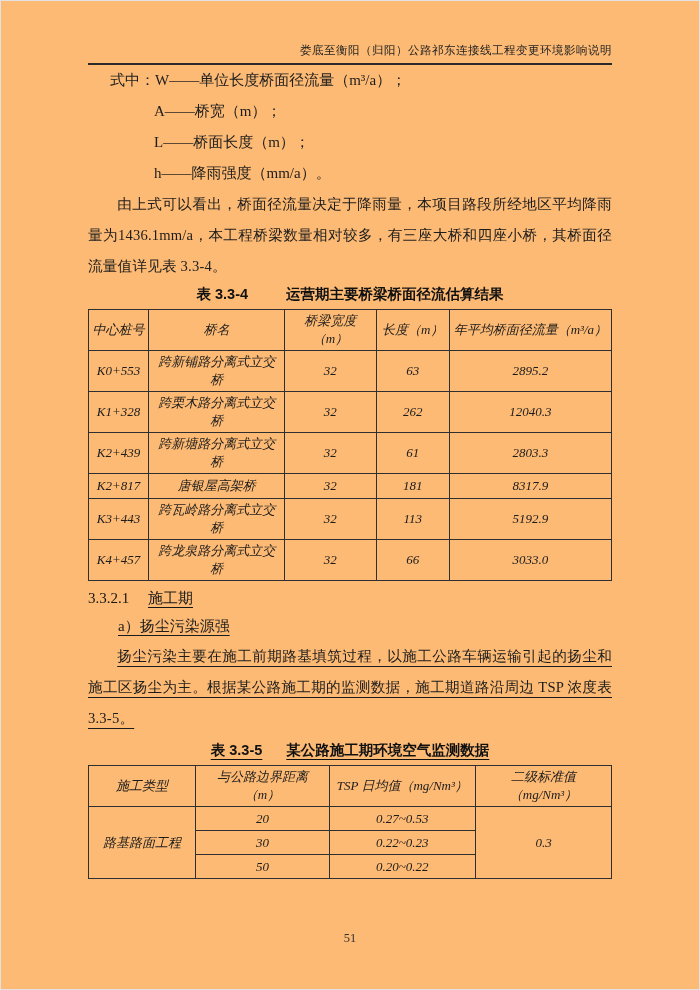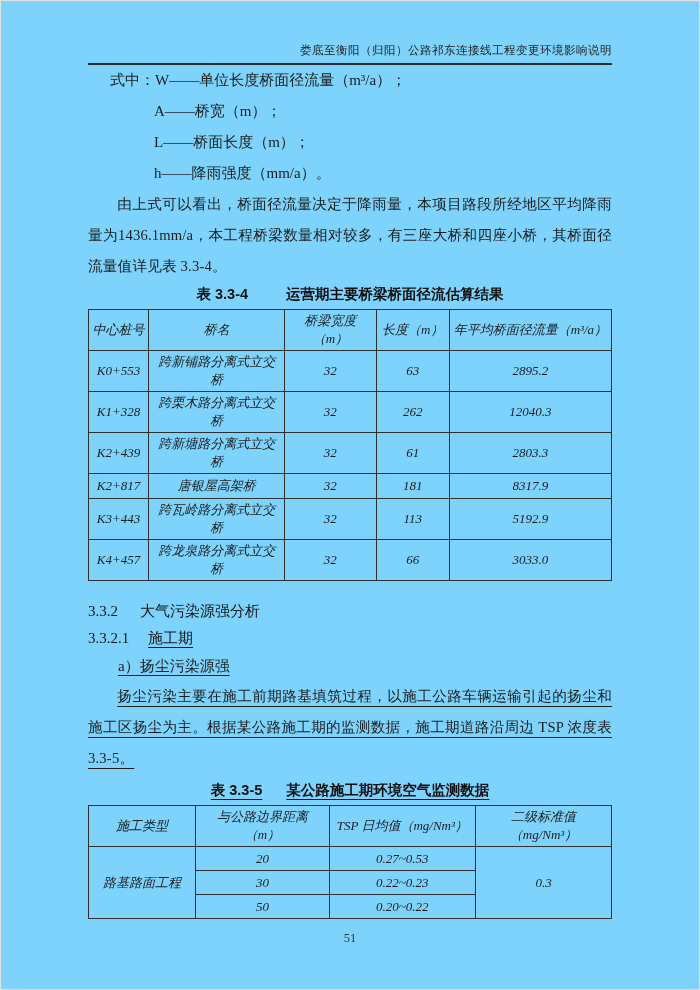--- a/index.html
+++ b/index.html
@@ -4,21 +4,21 @@
 <style>
   * { margin: 0; padding: 0; box-sizing: border-box; }
   html, body { background: #9e9e9e; }
   body { font-family: "Liberation Serif", "DejaVu Serif", serif; }
 
   .page {
     position: relative;
     width: 700px;
     height: 990px;
     margin: 0 auto;
-    background: #7dd3fc;
+    background: #fdba74;
     box-shadow: inset 0 0 0 1px #e2e2e2;
     color: #1c1c1c;
     overflow: hidden;
   }
   .content { margin: 0 88px; width: 524px; }
 
   
   .page-header {
     padding-top: 40px;
   }
@@ -199,23 +199,20 @@
         <tr>
           <td>K4+457</td>
           <td>跨龙泉路分离式立交桥</td>
           <td>32</td>
           <td>66</td>
           <td>3033.0</td>
         </tr>
       </tbody>
     </table>
 
-    <div class="sec sec-332">
-      <span class="num">3.3.2</span><span>大气污染源强分析</span>
-    </div>
 
     <div class="sec sec-3321">
       <span class="num">3.3.2.1</span><span class="u-text">施工期</span>
     </div>
 
     <div class="sub-item">
       <span class="u-text">a）扬尘污染源强</span>
     </div>
 
     <p class="para u p-after-table">扬尘污染主要在施工前期路基填筑过程，以施工公路车辆运输引起的扬尘和施工区扬尘为主。根据某公路施工期的监测数据，施工期道路沿周边 TSP 浓度表 3.3-5。</p>

